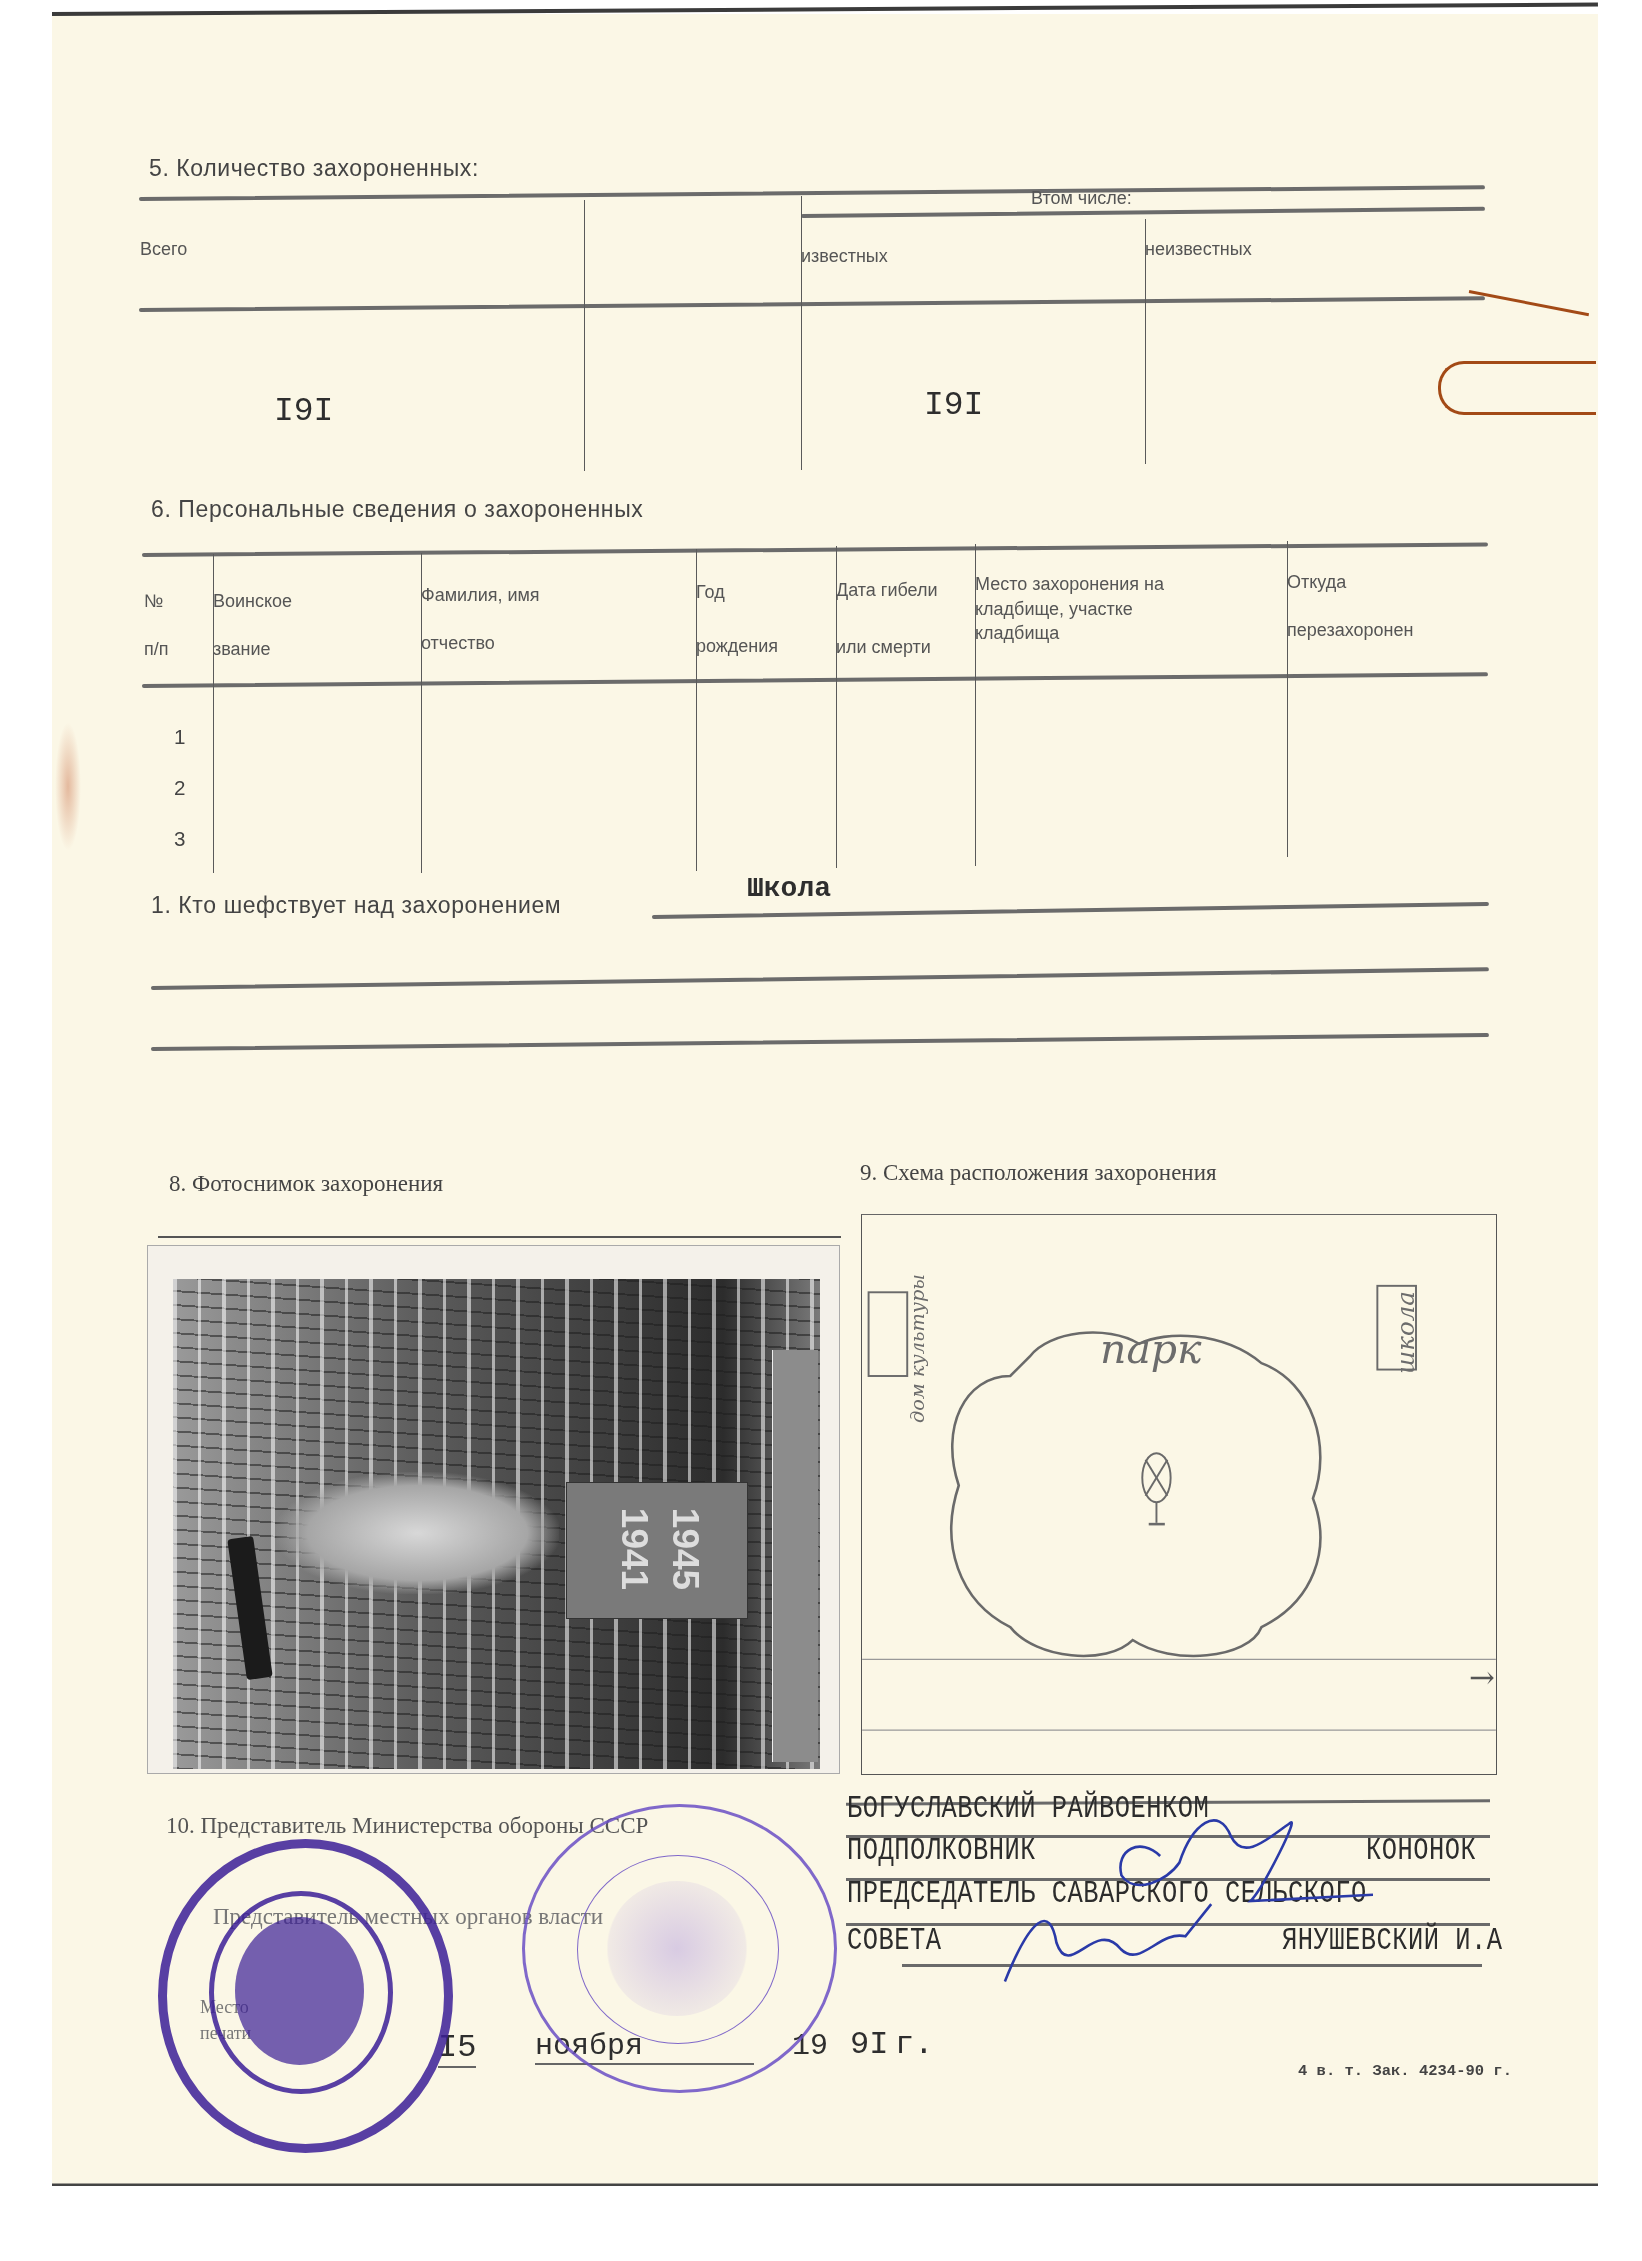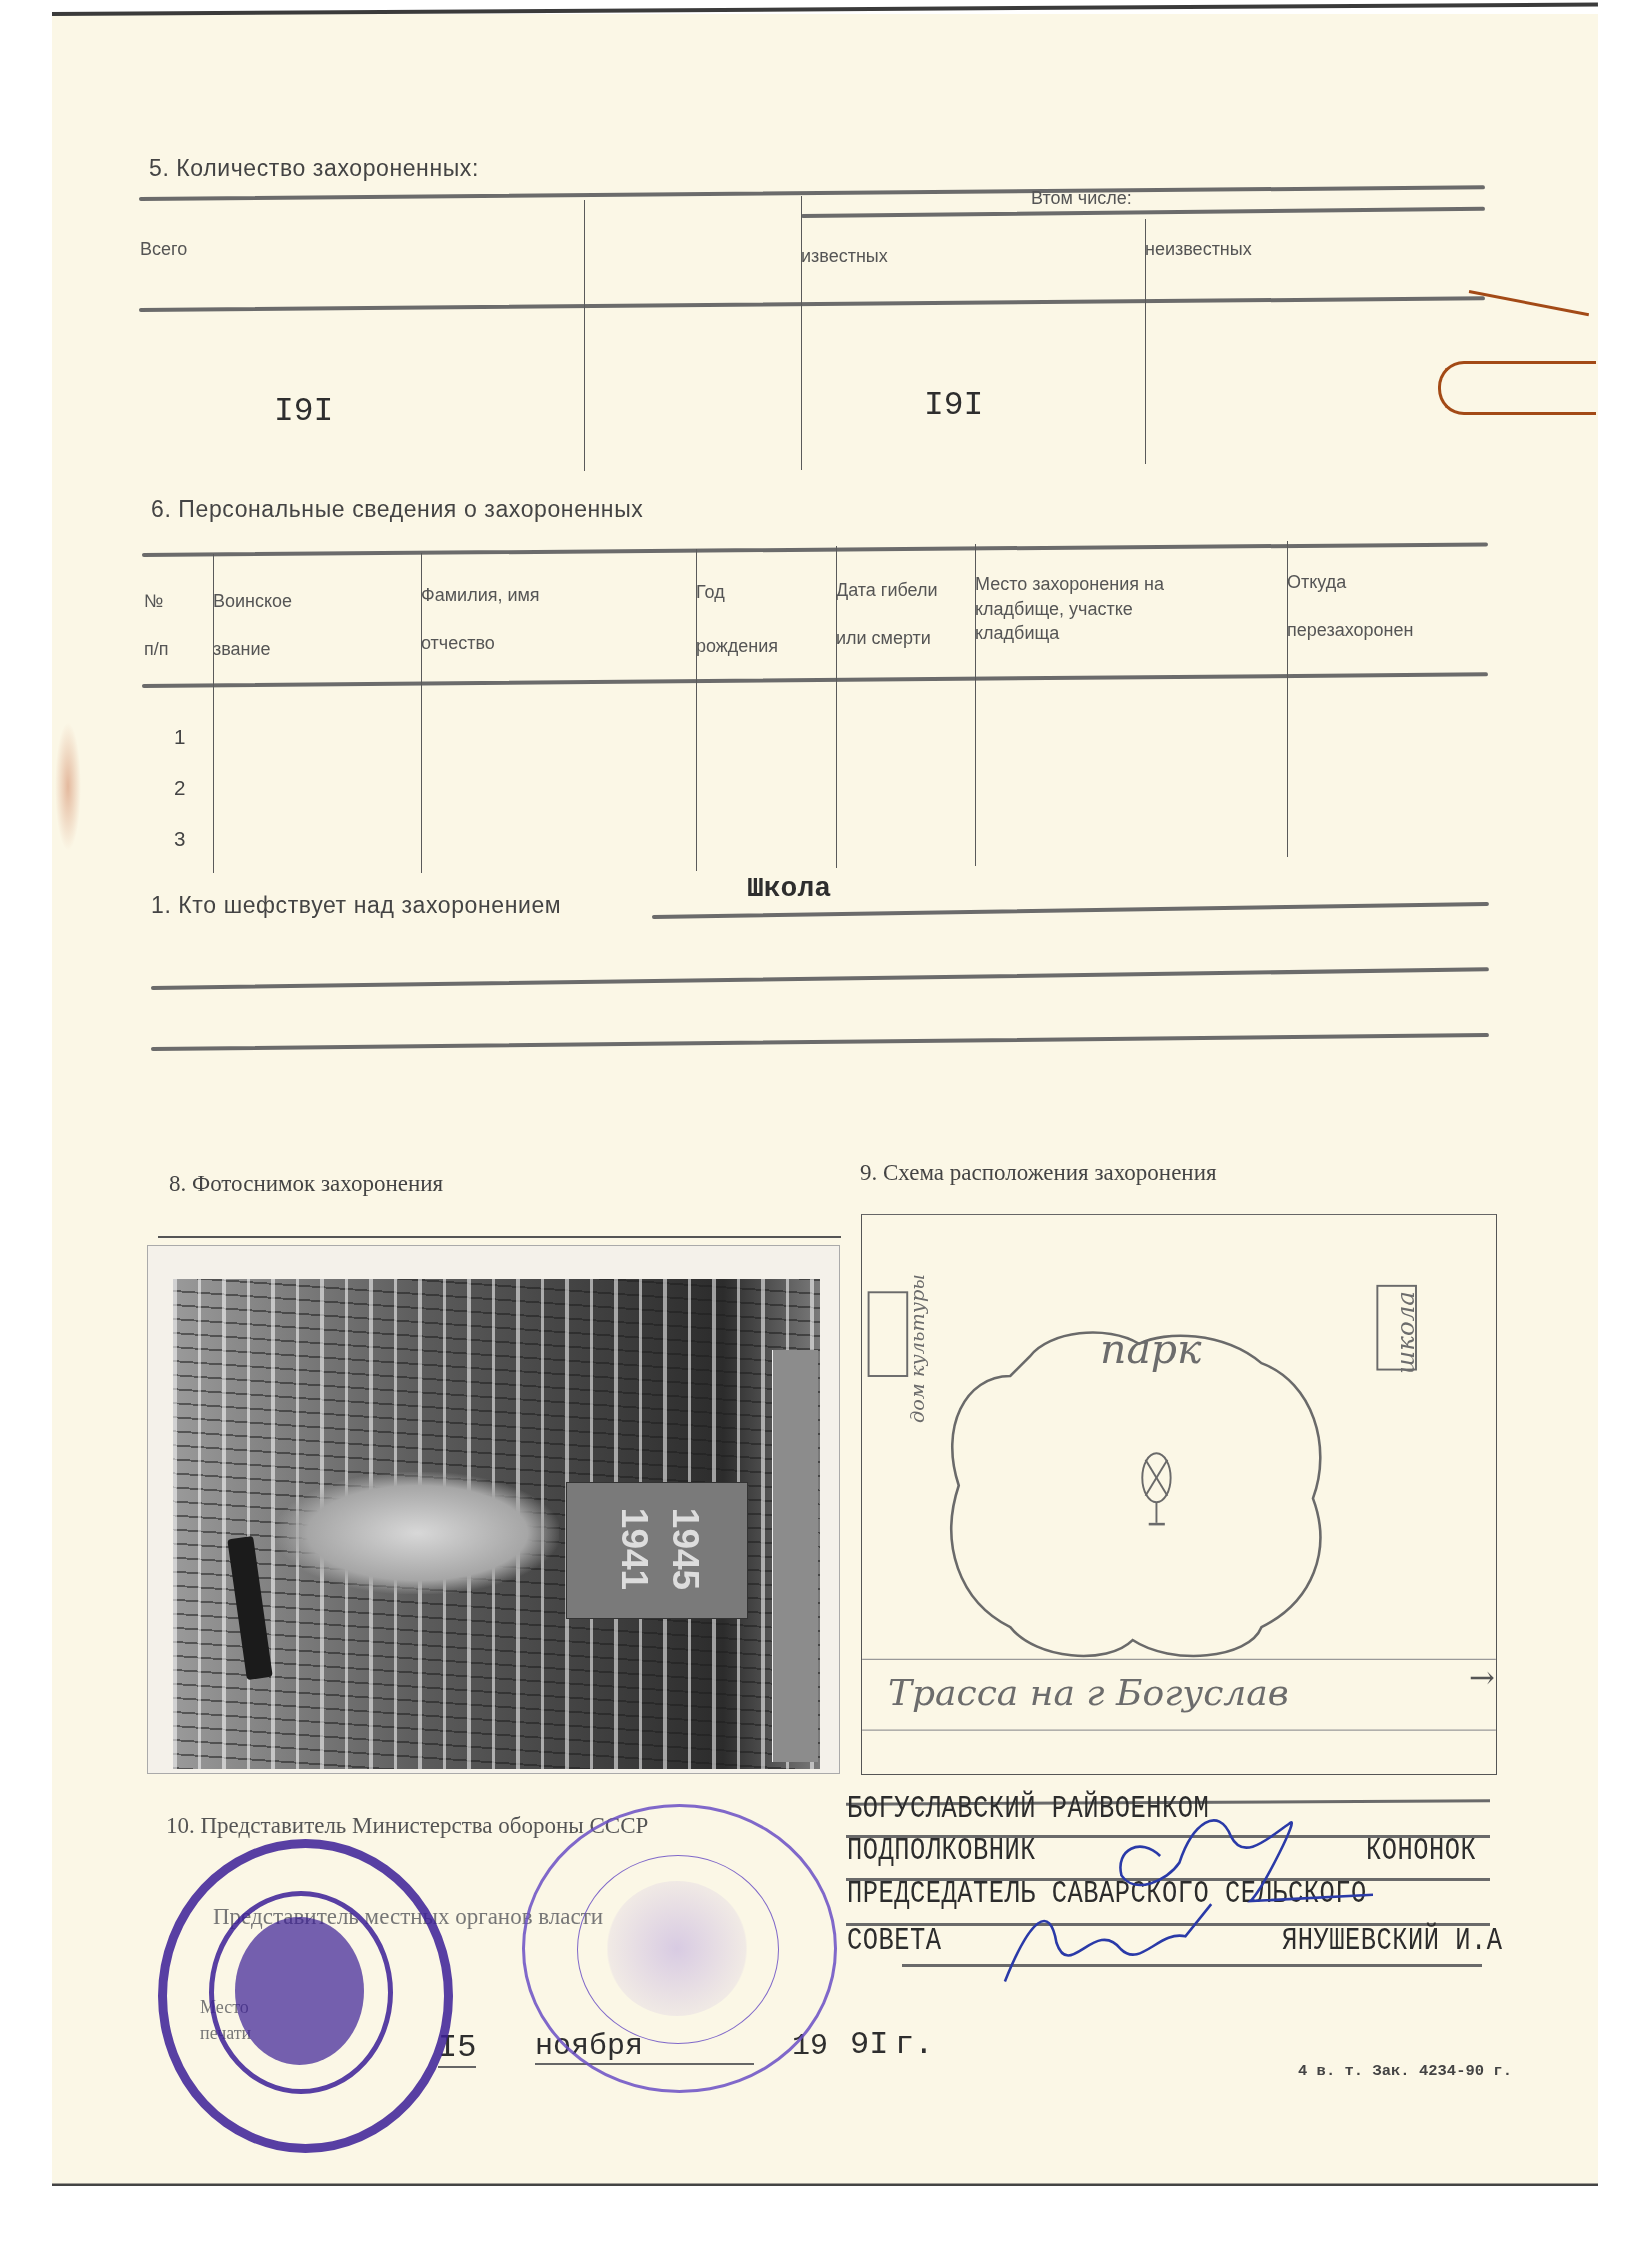--- a/index.html
+++ b/index.html
@@ -85,21 +85,21 @@
 <div class="abs label hdr" style="left:421px; top:583px; width:275px;">
   <div>Фамилия, имя</div>
     <div style="margin-top:23px">отчество</div>
 </div>
 <div class="abs label hdr" style="left:696px; top:580px; width:140px;">
   <div>Год</div>
     <div style="margin-top:29px">рождения</div>
 </div>
 <div class="abs label hdr" style="left:836px; top:578px; width:140px;">
   <div>Дата гибели</div>
-    <div style="margin-top:23px">или смерти</div>
+    <div style="margin-top:32px">или смерти</div>
 </div>
 <div class="abs label hdr" style="left:975px; top:572px; width:311px;">
   <div>Место захоронения на</div>
     <div>кладбище, участке</div>
     <div>кладбища</div>
 </div>
 <div class="abs label hdr" style="left:1287px; top:570px; width:202px;">
   <div>Откуда</div>
     <div style="margin-top:23px">перезахоронен</div>
 </div>
@@ -138,21 +138,20 @@
     <line x1="440" y1="380" x2="474" y2="436" stroke="#6a6a6a" stroke-width="3"></line>
     <line x1="474" y1="380" x2="440" y2="436" stroke="#6a6a6a" stroke-width="3"></line>
     <line x1="457" y1="446" x2="457" y2="478" stroke="#6a6a6a" stroke-width="3"></line>
     <line x1="445" y1="480" x2="470" y2="480" stroke="#6a6a6a" stroke-width="4"></line>
     <line x1="0" y1="690" x2="984" y2="690" stroke="#999" stroke-width="2"></line>
     <line x1="0" y1="800" x2="984" y2="800" stroke="#999" stroke-width="2"></line>
   </svg>
   <div class="abs hand" style="left:238px; top:110px; font-size:41px;">парк</div>
   <div class="abs hand" style="left:-19.3px; top:122px; font-size:19.3px; transform:rotate(-90deg); transform-origin:center;">дом культуры</div>
   <div class="abs hand" style="left:502px; top:103px; font-size:24.5px; transform:rotate(-90deg);">школа</div>
-  <div class="abs hand" style="left:26px; top:457px; font-size:36px;">Трасса на г Богуслав</div>
 </div>
 <div class="abs hand" style="left:1469px; top:1659px; font-size:31px; color:#555;">→</div>
 
 <div class="abs serif-t" style="left:166px; top:1813px; color:#555;">10. Представитель Министерства обороны СССР</div>
 <div class="abs serif-t" style="left:213px; top:1904px; color:#777;">Представитель местных органов власти</div>
 <div class="abs serif-t" style="left:200px; top:1997px; font-size:18px; color:#777;">Место</div>
 <div class="abs serif-t" style="left:200px; top:2023px; font-size:18px; color:#777;">печати</div>
 
 <div class="abs typed" style="left:438px; top:2029px; font-size:32px; border-bottom:2.6px solid #666;">I5</div>
 <div class="abs typed" style="left:535px; top:2029px; font-size:30px; width:219px; border-bottom:2.6px solid #666;">ноября</div>

